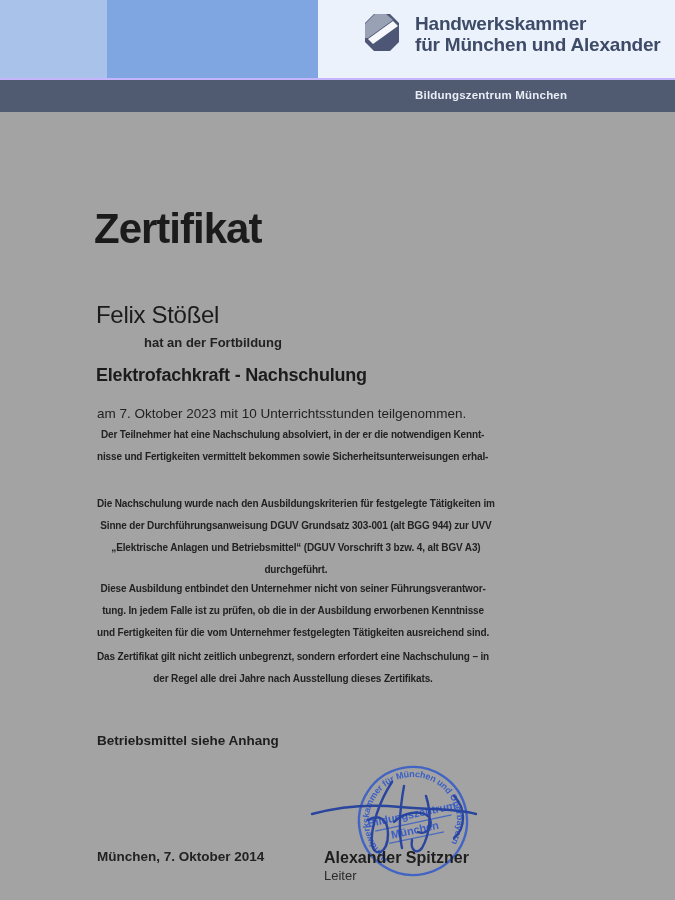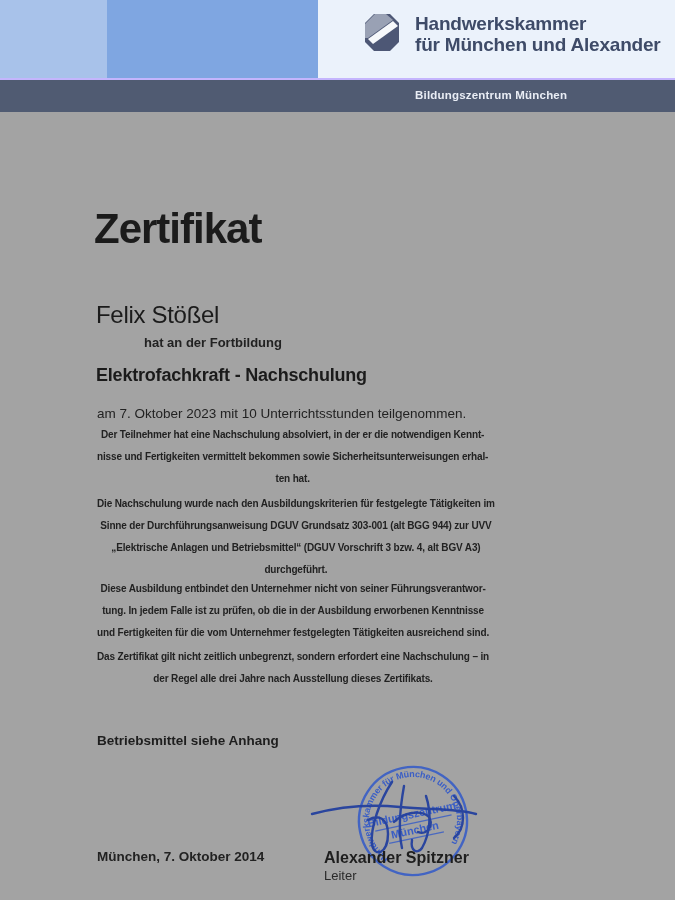--- a/index.html
+++ b/index.html
@@ -91,21 +91,20 @@
 
   <div class="participant-name">Felix Stößel</div>
   <div class="participant-intro">hat an der Fortbildung</div>
 
   <div class="course-name">Elektrofachkraft - Nachschulung</div>
   <div class="course-details">am 7. Oktober 2023 mit 10 Unterrichtsstunden teilgenommen.</div>
 
   <div class="para para-1">
     <div>Der Teilnehmer hat eine Nachschulung absolviert, in der er die notwendigen Kennt-</div>
     <div>nisse und Fertigkeiten vermittelt bekommen sowie Sicherheitsunterweisungen erhal-</div>
-    <div>ten hat.</div>
   </div>
   <div class="para para-2">
     <div>Die Nachschulung wurde nach den Ausbildungskriterien für festgelegte Tätigkeiten im</div>
     <div>Sinne der Durchführungsanweisung DGUV Grundsatz 303-001 (alt BGG 944) zur UVV</div>
     <div>„Elektrische Anlagen und Betriebsmittel“ (DGUV Vorschrift 3 bzw. 4, alt BGV A3)</div>
     <div>durchgeführt.</div>
   </div>
   <div class="para para-3">
     <div>Diese Ausbildung entbindet den Unternehmer nicht von seiner Führungsverantwor-</div>
     <div>tung. In jedem Falle ist zu prüfen, ob die in der Ausbildung erworbenen Kenntnisse</div>

